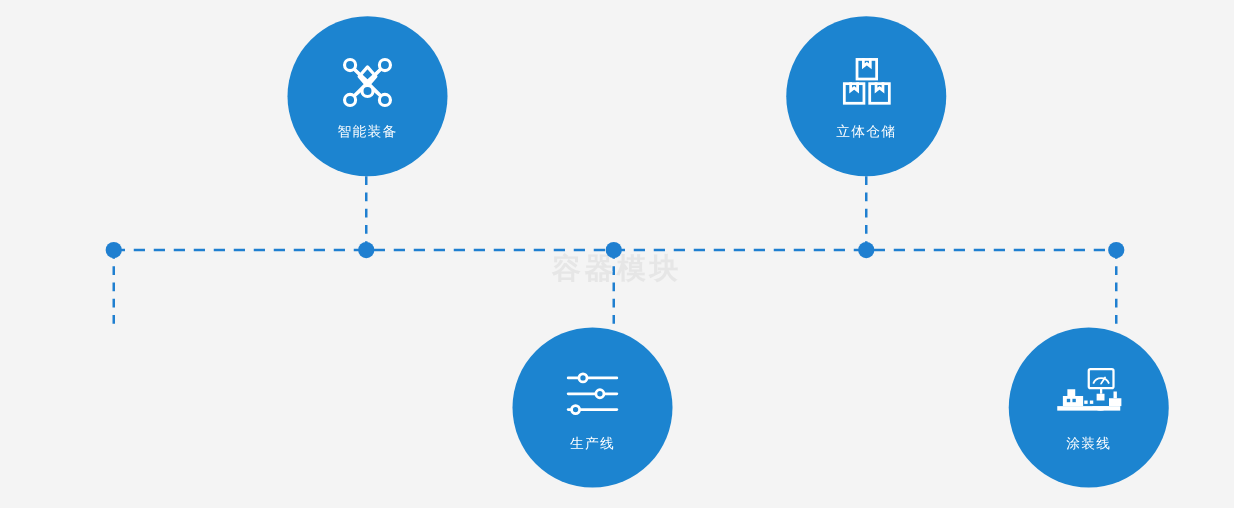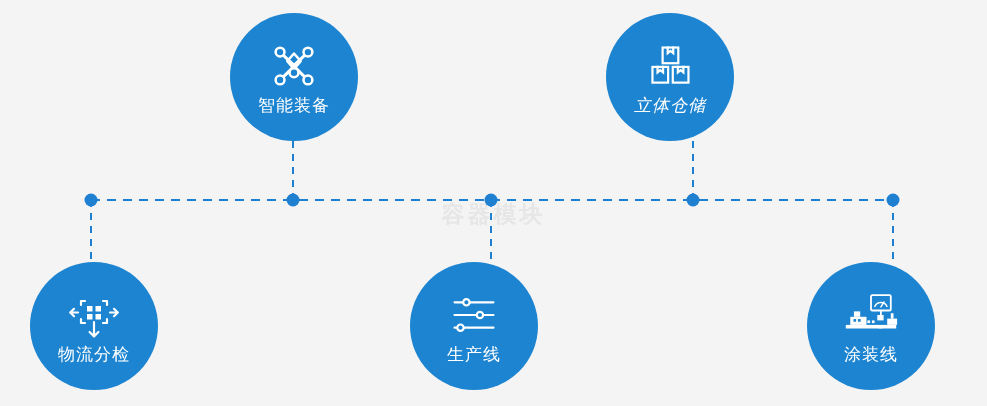--- a/index.html
+++ b/index.html
@@ -61,30 +61,30 @@
     width: 54px;
     height: 54px;
     display: flex;
     align-items: center;
     justify-content: center;
     margin-bottom: 2px;
   }
   .node-icon svg { display: block; }
   .node-label {
     color: #ffffff;
-    font-size: 17px;
+    font-size: 11px;
     line-height: 20px;
     letter-spacing: 1px;
     white-space: nowrap;
     margin-top: 1px;
   }
 
   
   .node-smart-equipment { left: 230px; top: 13px; }
-  .node-stereo-warehouse { left: 606px; top: 13px; font-style: italic; }
+  .node-stereo-warehouse { left: 629px; top: 13px; }
   .node-logistics-sorting { left: 30px; top: 262px; }
   .node-production-line { left: 410px; top: 262px; }
   .node-painting-line { left: 807px; top: 262px; }
 
   
   .node-dot {
     position: absolute;
     width: 13px;
     height: 13px;
     border-radius: 50%;
@@ -148,46 +148,20 @@
         <rect x="7" y="27" width="17" height="17"></rect>
         <path d="M12.5 27 L12.5 33 L15.5 30.6 L18.5 33 L18.5 27"></path>
 
         <rect x="29" y="27" width="17" height="17"></rect>
         <path d="M34.5 27 L34.5 33 L37.5 30.6 L40.5 33 L40.5 27"></path>
       </svg>
     </div>
     <div class="node-label">立体仓储</div>
   </div>
 
-  <div class="node node-logistics-sorting">
-    <div class="node-icon">
-      <svg viewBox="0 0 52 52" width="52" height="52" fill="none" stroke="#ffffff" stroke-width="2.2" stroke-linecap="round" stroke-linejoin="round">
-
-        <path d="M17 12 L13 12 L13 16"></path>
-        <path d="M35 12 L39 12 L39 16"></path>
-        <path d="M13 30 L13 34 L17 34"></path>
-        <path d="M39 30 L39 34 L35 34"></path>
-
-        <rect x="19" y="17" width="5.5" height="5.5" fill="#ffffff" stroke="none"></rect>
-        <rect x="27.5" y="17" width="5.5" height="5.5" fill="#ffffff" stroke="none"></rect>
-        <rect x="19" y="25" width="5.5" height="5.5" fill="#ffffff" stroke="none"></rect>
-        <rect x="27.5" y="25" width="5.5" height="5.5" fill="#ffffff" stroke="none"></rect>
-
-        <line x1="10" y1="23.5" x2="2.5" y2="23.5"></line>
-        <path d="M6 19.8 L2.3 23.5 L6 27.2"></path>
-
-        <line x1="42" y1="23.5" x2="49.5" y2="23.5"></line>
-        <path d="M46 19.8 L49.7 23.5 L46 27.2"></path>
-
-        <line x1="26" y1="33" x2="26" y2="47"></line>
-        <path d="M21.6 43 L26 47.4 L30.4 43"></path>
-      </svg>
-    </div>
-    <div class="node-label">物流分检</div>
-  </div>
 
   <div class="node node-production-line">
     <div class="node-icon">
       <svg viewBox="0 0 52 52" width="50" height="44" fill="none" stroke="#ffffff" stroke-width="2.6" stroke-linecap="round">
 
         <line x1="3" y1="11" x2="49" y2="11"></line>
         <circle cx="17" cy="11" r="3.8" fill="#1c84d0"></circle>
 
         <line x1="3" y1="26" x2="49" y2="26"></line>
         <circle cx="33" cy="26" r="3.8" fill="#1c84d0"></circle>

